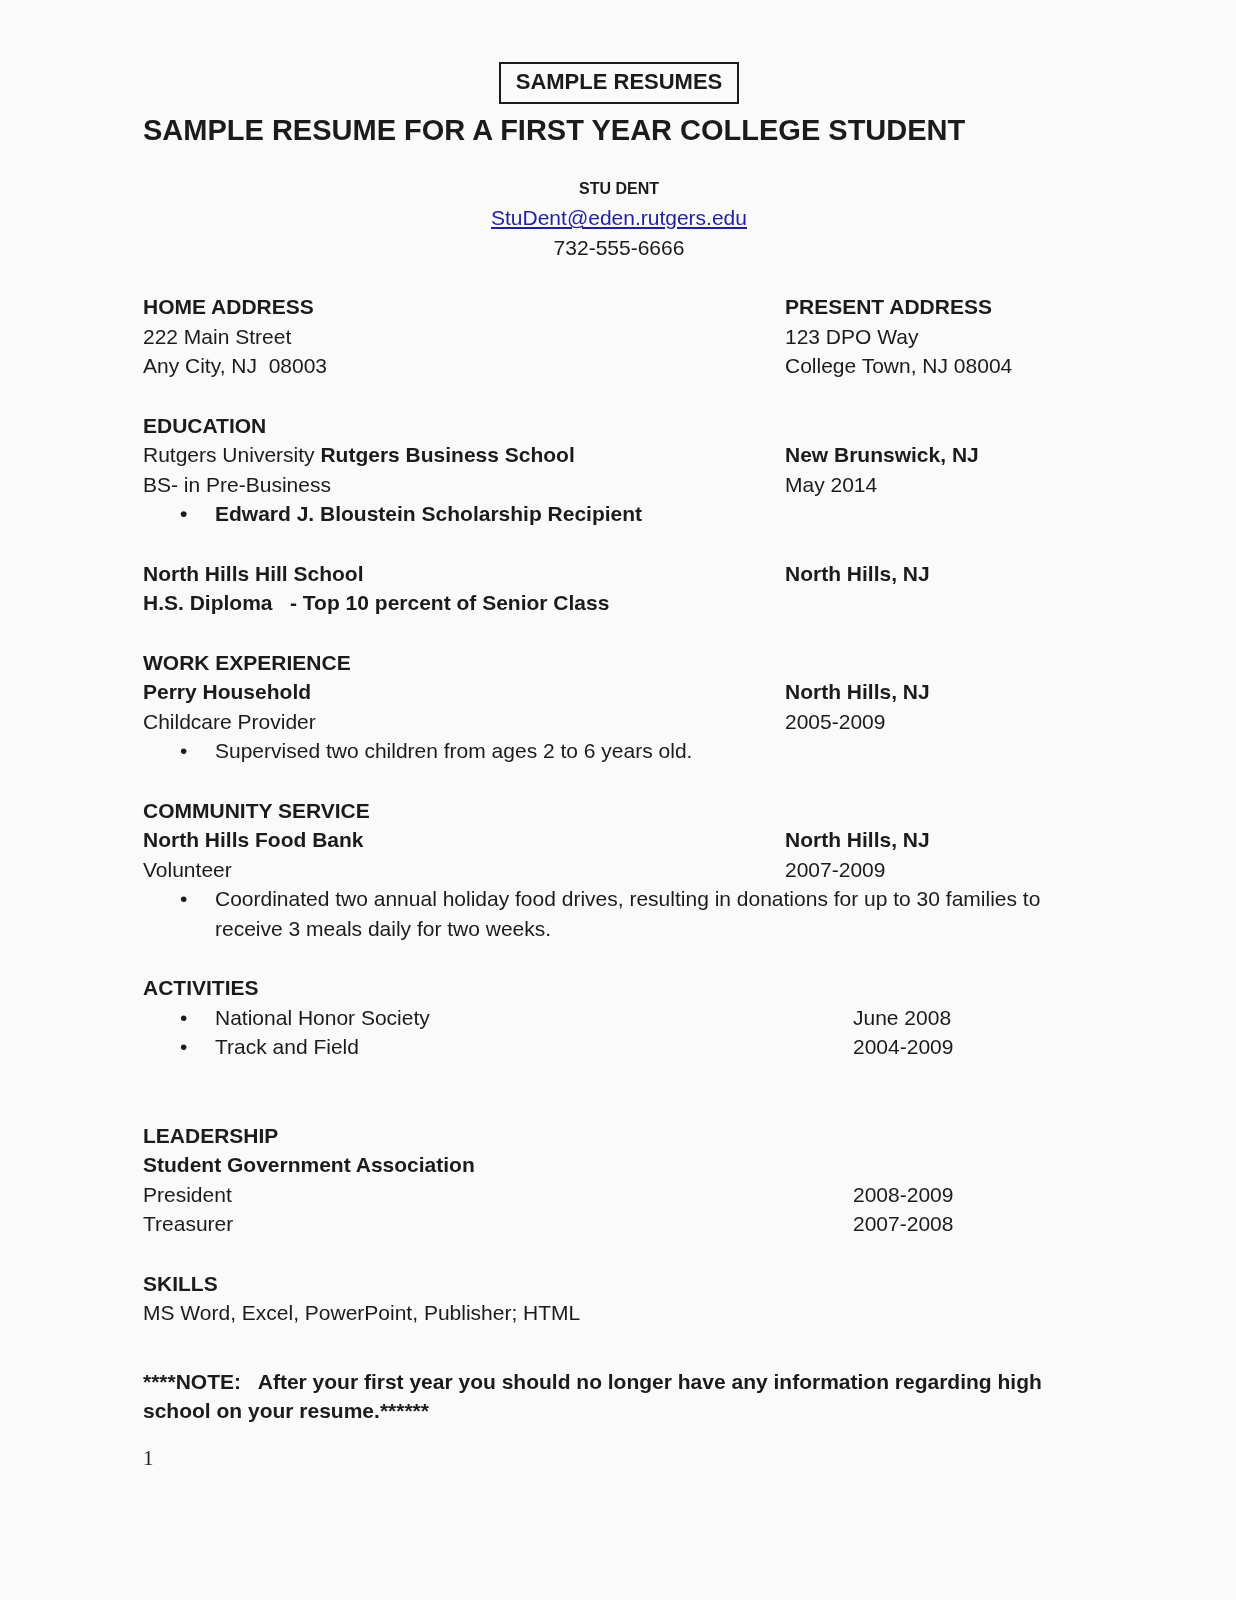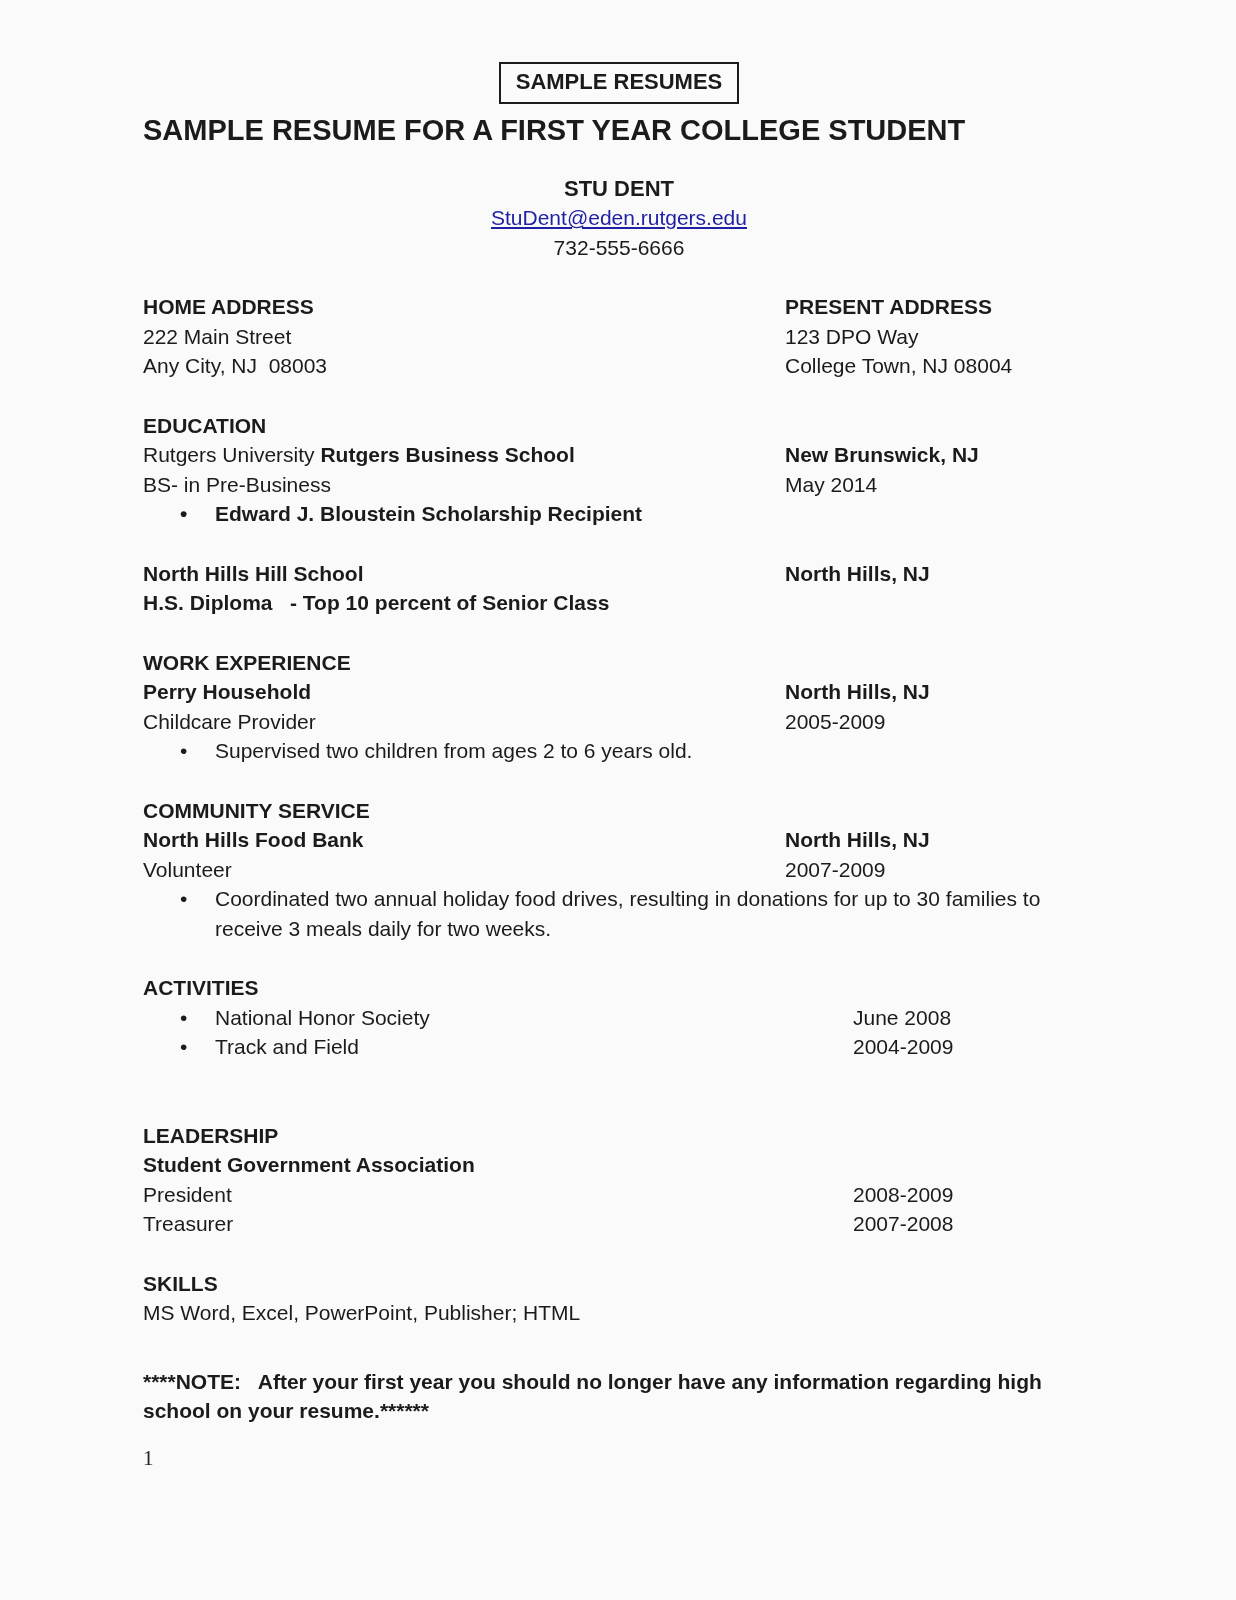--- a/index.html
+++ b/index.html
@@ -32,21 +32,21 @@
   }
   
   .doc-title {
     font-size: 29px;
     font-weight: bold;
     line-height: 29.5px;
     margin-bottom: 28px;
   }
   
   .contact { text-align: center; }
-  .contact .name { font-weight: bold; font-size: 22px; }
+  .contact .name { font-weight: bold; font-size: 16px; }
   .contact .email-line a {
     color: var(--color-link, #1f1fa6);
     text-decoration: underline;
     cursor: pointer;
   }
   
   .row { position: relative; }
   .row .right {
     position: absolute;
     left: 642px;

